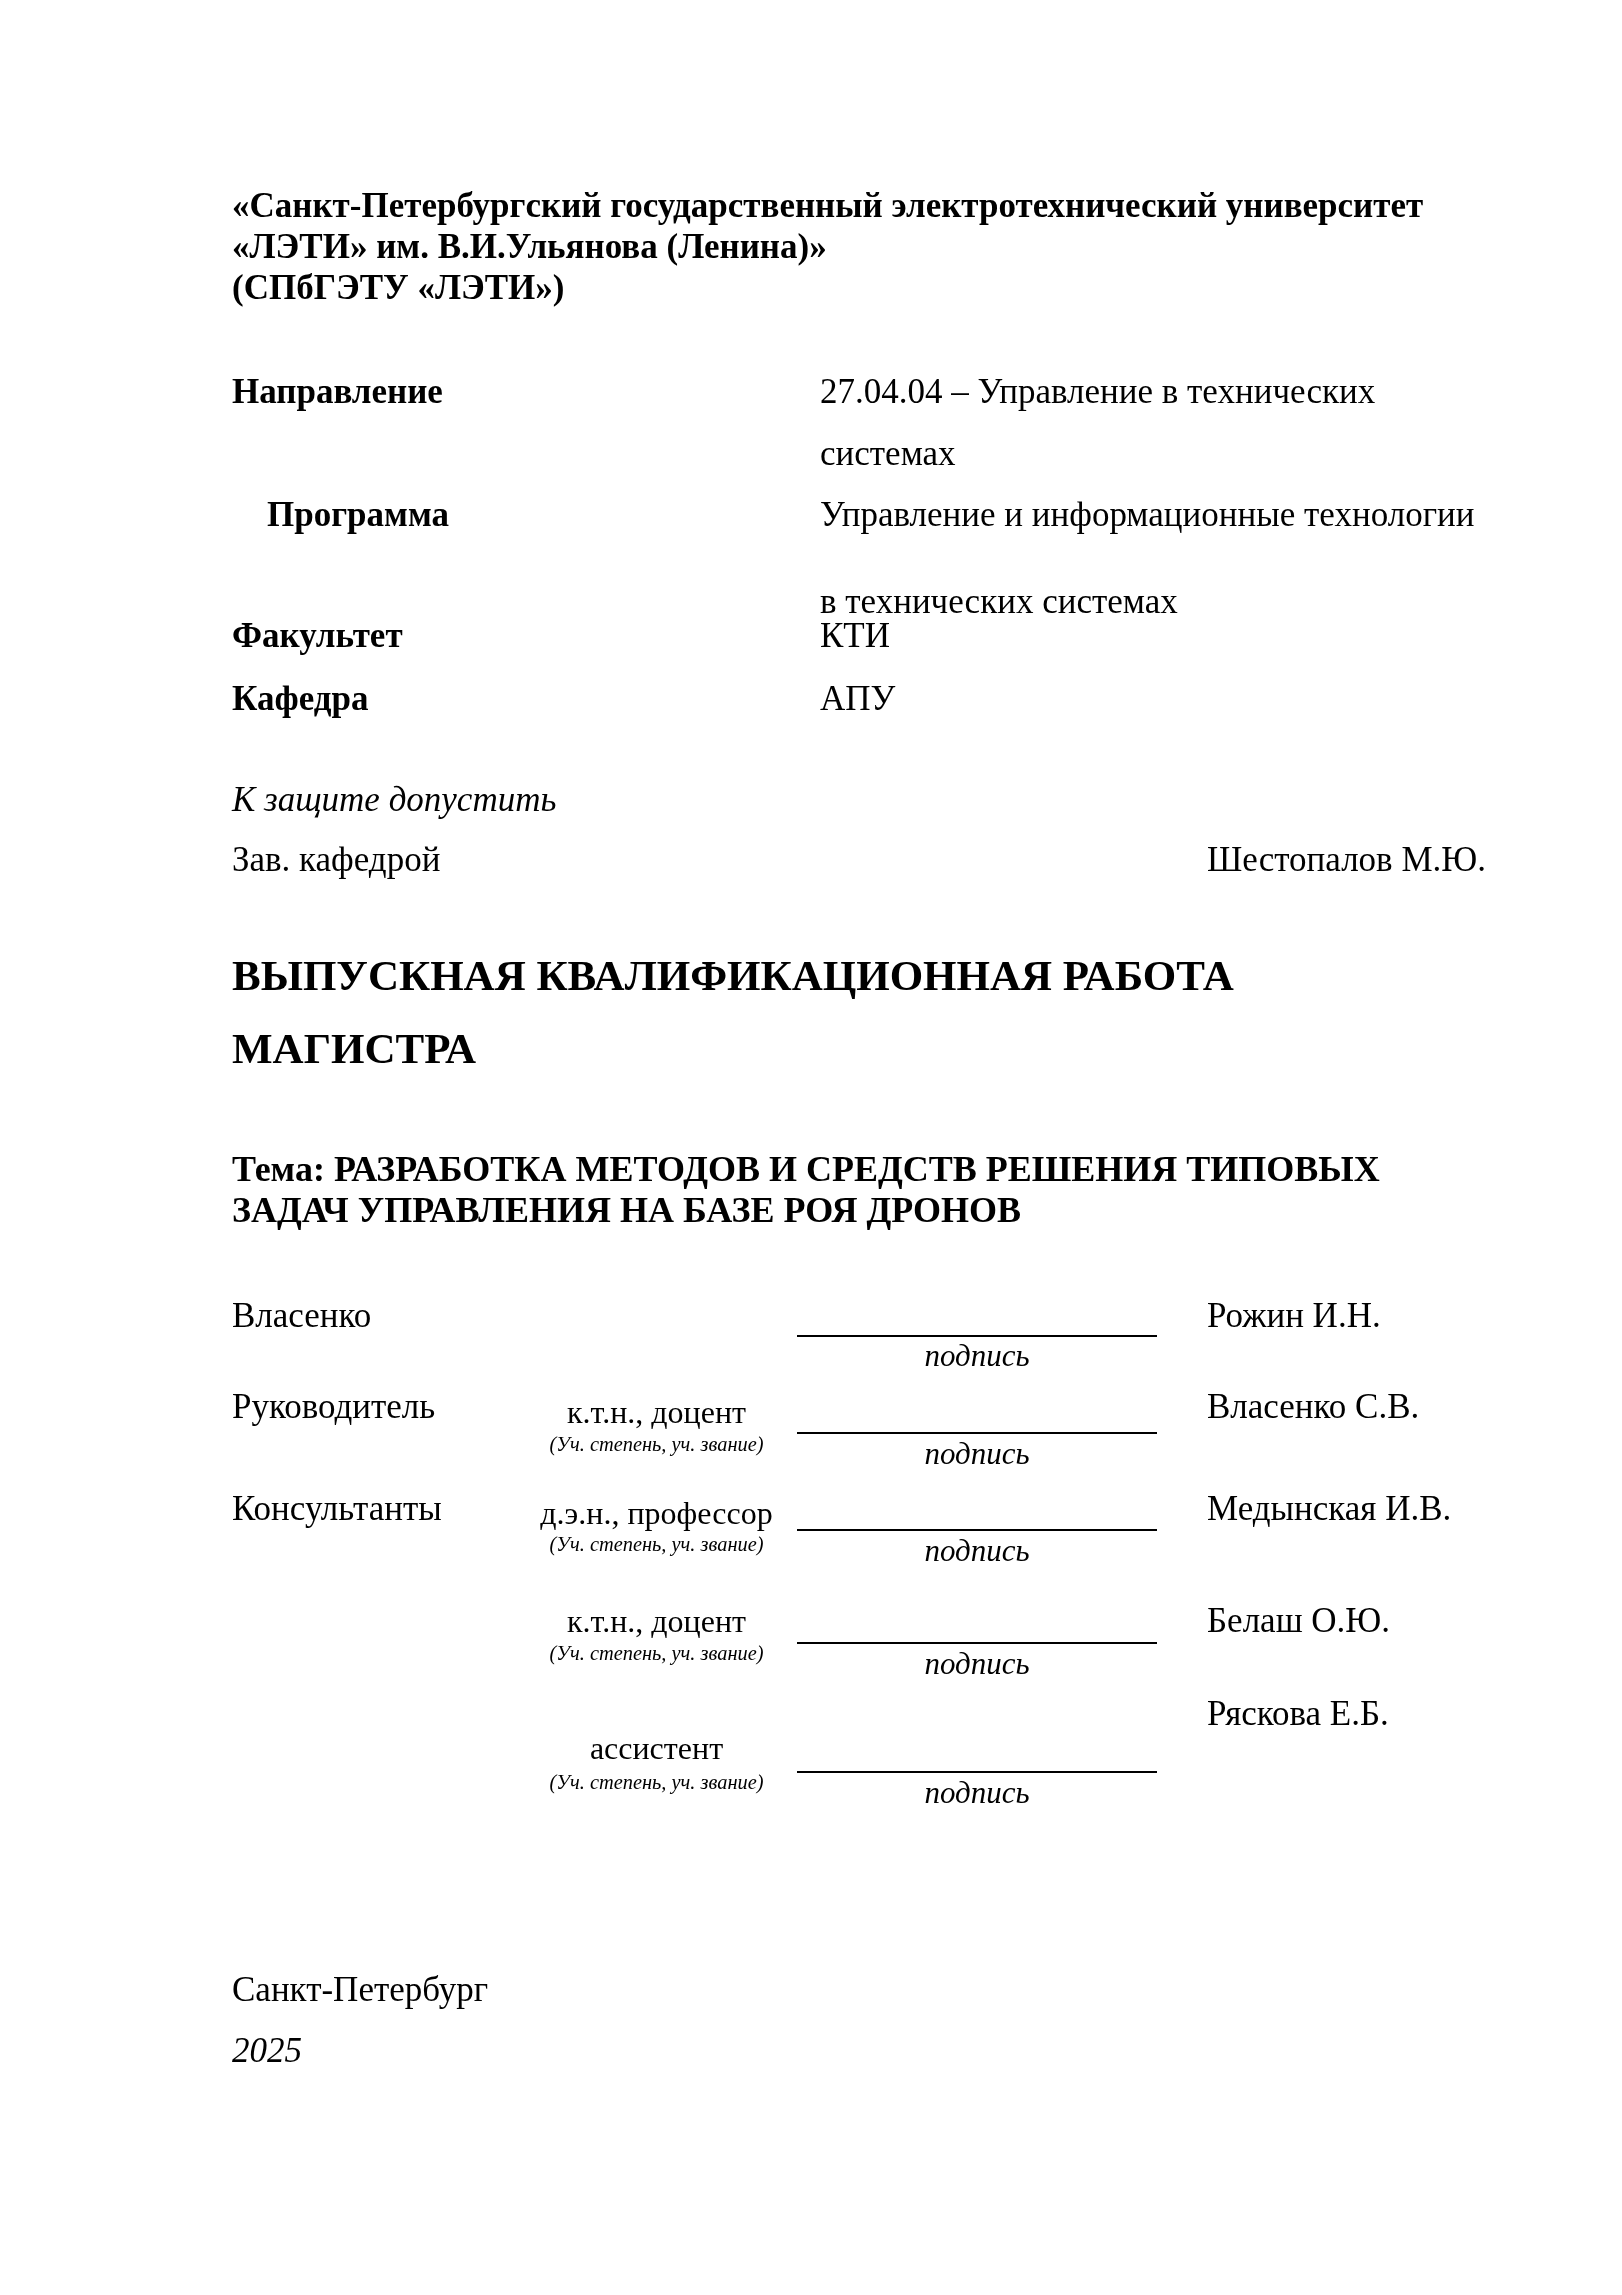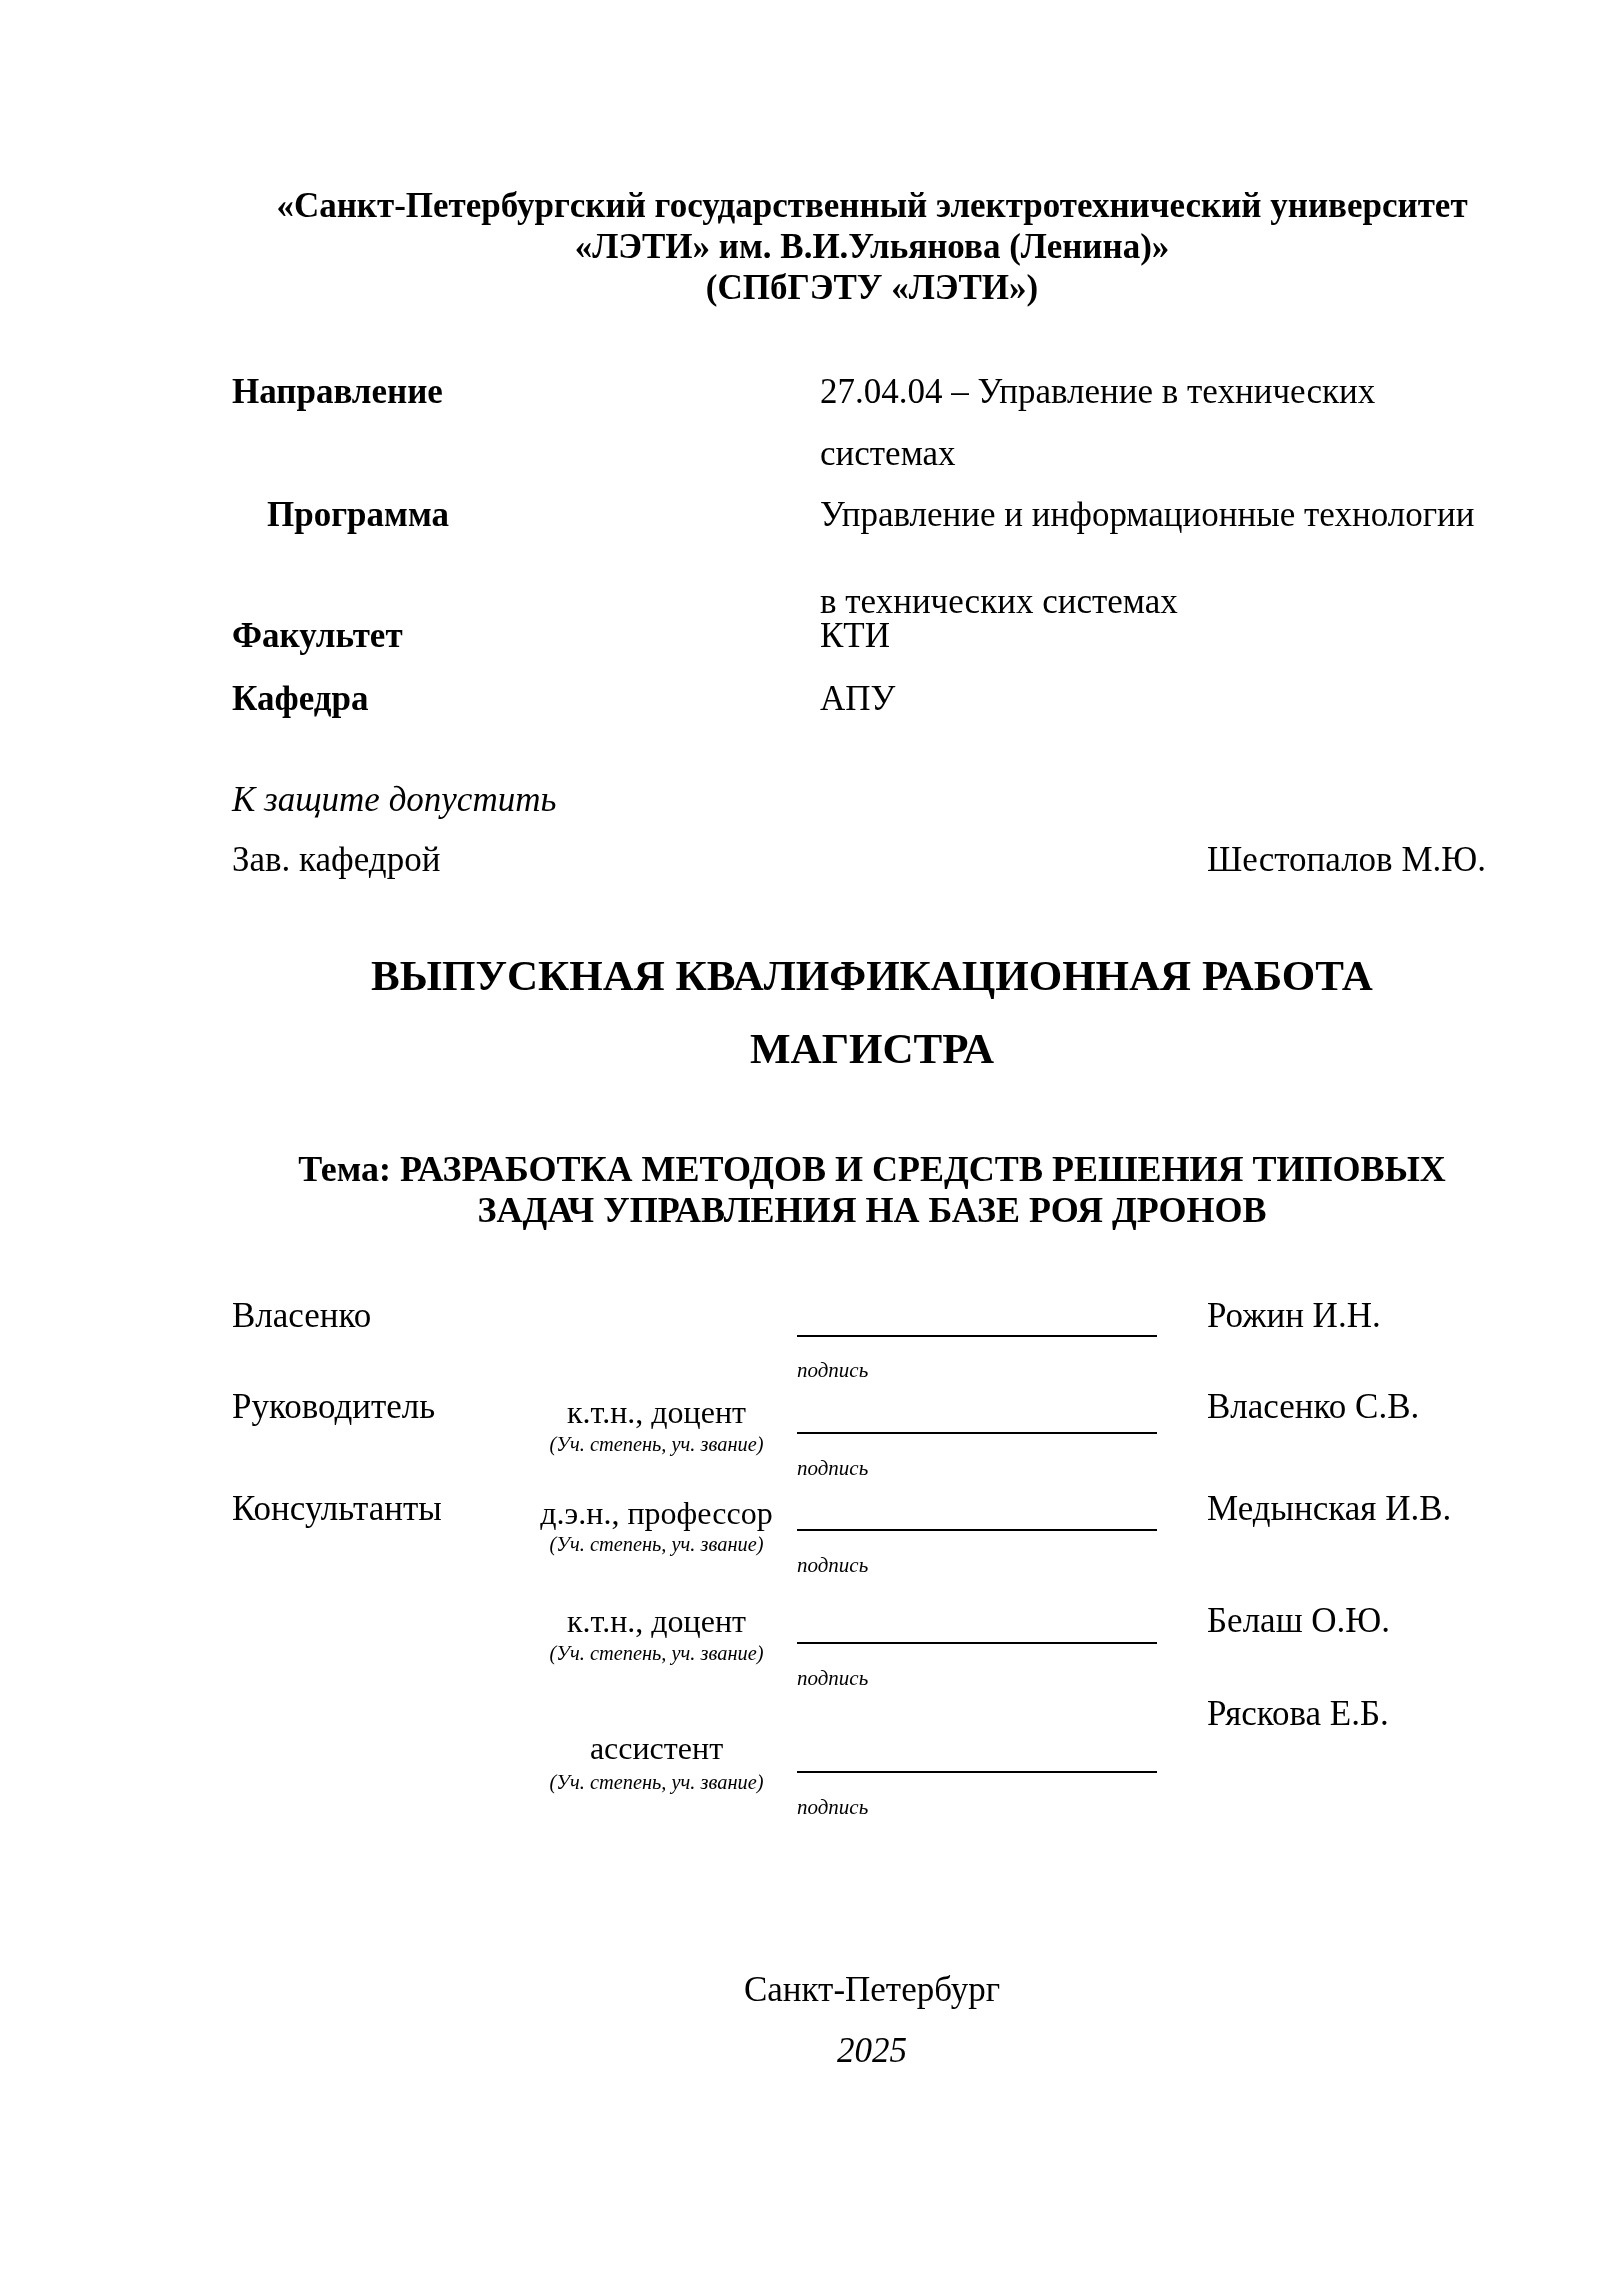--- a/index.html
+++ b/index.html
@@ -11,43 +11,43 @@
     font-family:"Liberation Serif","DejaVu Serif",serif;
     color:#000;
     outline:0.8px solid #d9d9d9;
     overflow:hidden;
   }
   .t { position:absolute; white-space:nowrap; line-height:1.18; }
   .b { font-weight:bold; }
   .i { font-style:italic; }
   .body-fs { font-size:35px; }
   .center-block {
-    position:absolute; left:232px; right:111px; text-align:center;
+    position:absolute; left:232px; right:111px; 
     white-space:nowrap;
   }
   .hdr { font-weight:bold; font-size:35px; line-height:41px; }
   .title-fs { font-weight:bold; font-size:43px; }
   .theme-fs { font-weight:bold; font-size:36px; }
   .role { left:232px; font-size:35px; }
   .name { left:1207px; font-size:35px; }
   .degree {
     position:absolute; left:472px; width:369px; text-align:center;
     font-size:32px; white-space:nowrap; line-height:1.1;
   }
   .degree-note {
     position:absolute; left:472px; width:369px; text-align:center;
     font-size:20.4px; font-style:italic; white-space:nowrap; line-height:1.1;
   }
   .sig-line {
     position:absolute; left:797px; width:360px; height:0;
     border-top:2.4px solid #000;
   }
   .sig-caption {
-    position:absolute; left:797px; width:360px; text-align:left;
-    font-size:21px; font-style:italic; line-height:1.1;margin-top:20px;
+    position:absolute; left:797px; width:360px; text-align:center;
+    font-size:31px; font-style:italic; line-height:1.1;
   }
 </style>
 </head>
 <body>
 
 <div class="page">
 
   <div class="center-block hdr" style="top:185px;">
     <div>«Санкт-Петербургский государственный электротехнический университет</div>
     <div>«ЛЭТИ» им. В.И.Ульянова (Ленина)»</div>

